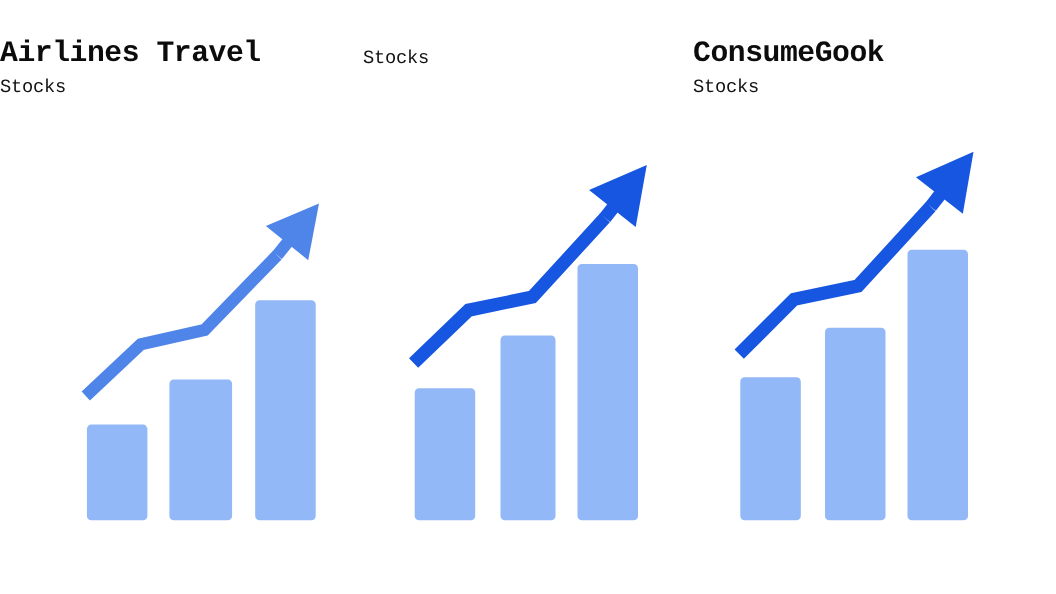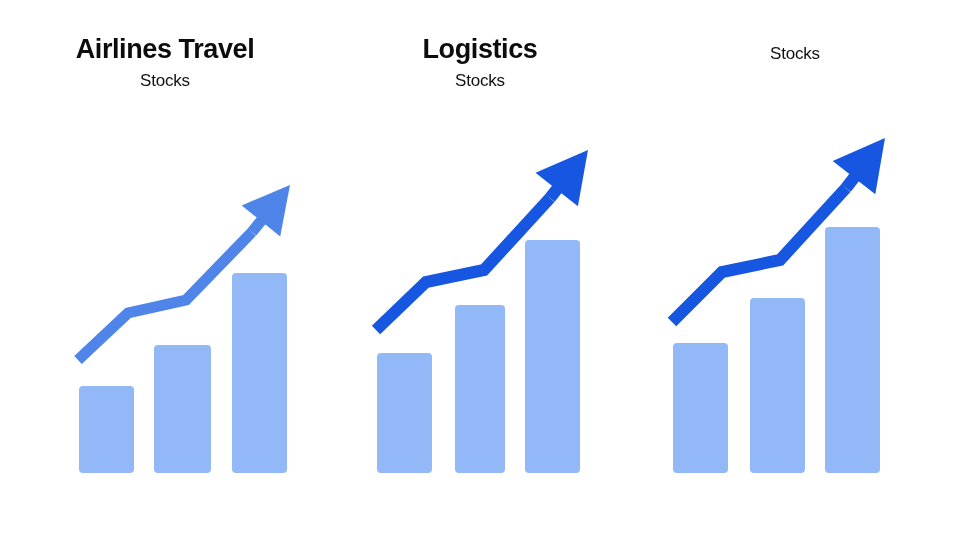--- a/index.html
+++ b/index.html
@@ -26,22 +26,22 @@
   }
   .panel-1 { left: 0px;   width: 330px; }
   .panel-2 { left: 330px; width: 300px; }
   .panel-3 { left: 630px; width: 330px; }
 
   .titles {
     position: absolute;
     top: 36px;
     left: 0;
     width: 100%;
-    text-align: center;
     line-height: 1.0;
+    font-family: Liberation Mono, monospace;
   }
   .title-main {
     display: block;
     font-size: 27px;
     font-weight: 700;
     color: #0c0c0c;
     letter-spacing: -0.4px;
     white-space: nowrap;
   }
   .title-sub {
@@ -73,27 +73,27 @@
 
   <div class="panel panel-1">
     <div class="titles">
       <span class="title-main">Airlines Travel</span>
       <span class="title-sub">Stocks</span>
     </div>
   </div>
 
   <div class="panel panel-2">
     <div class="titles">
-      <span class="title-main">Logistics</span>
       <span class="title-sub">Stocks</span>
     </div>
   </div>
 
   <div class="panel panel-3">
     <div class="titles">
+      <span class="title-main">ConsumeGook</span>
       <span class="title-sub">Stocks</span>
     </div>
   </div>
 
   <svg class="chart-svg" id="graphics" viewBox="0 0 960 540" xmlns="http://www.w3.org/2000/svg">
       <g>
         <rect x="79" y="386" width="55" height="87" rx="4" ry="4" fill="#92b8f7" class="bar-rect hit">
           <title>87</title>
         </rect>
         <rect x="154" y="345" width="57" height="128" rx="4" ry="4" fill="#92b8f7" class="bar-rect hit">

